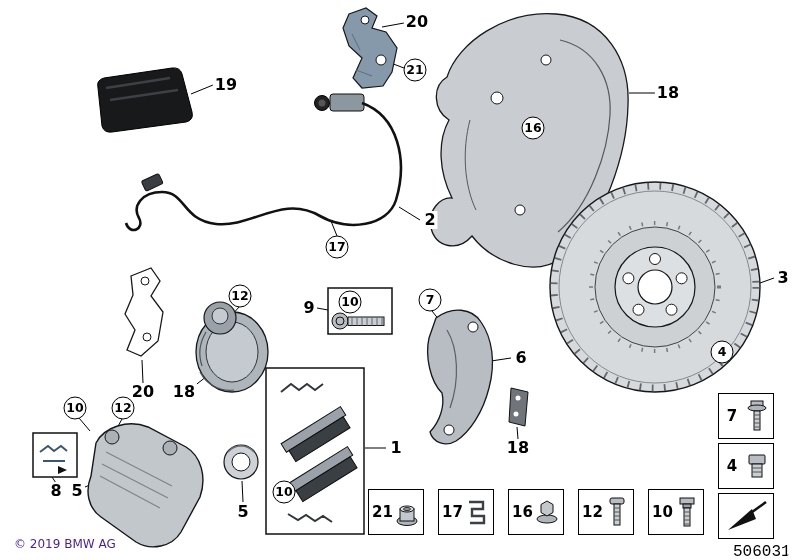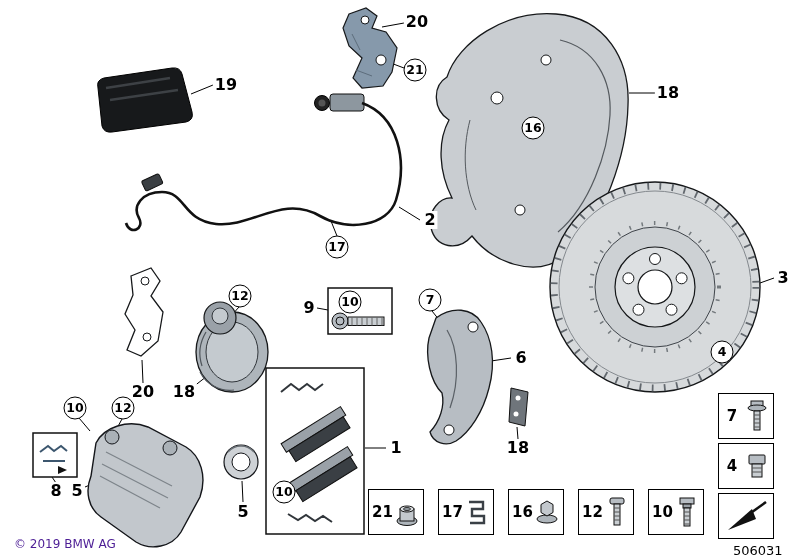--- a/index.html
+++ b/index.html
@@ -12,21 +12,21 @@
              background:#fff; padding:1px 2px; cursor:pointer; z-index:5; }
   .callout.circled { width:23px; height:23px; border:1.6px solid #000; border-radius:50%;
              display:flex; align-items:center; justify-content:center;
              font-size:12.5px; padding:0; }
   .legend-box { position:absolute; width:56px; height:46px; border:1.8px solid #000;
              background:#fff; display:flex; align-items:center; gap:2px;
              padding:0 3px; cursor:pointer; z-index:4; }
   .legend-box .num { font-weight:bold; font-size:15px; color:#000; width:20px; text-align:center; }
   .legend-box svg { display:block; }
   .copyright { position:absolute; left:14px; top:537px; font-size:12px; color:#4c1d95; }
-  .diagram-number { position:absolute; left:733px; top:543px; font-size:13px; color:#000; }
+  .diagram-number { position:absolute; left:733px; top:543px; font-size:16px; color:#000;font-family:Liberation Mono, monospace; }
 </style>
 </head>
 <body>
 
 <div class="stage">
 
   <svg class="art" width="800" height="560" viewBox="0 0 800 560">
 
     <g stroke="#000" stroke-width="1">
       <line x1="404" y1="23" x2="382" y2="27"></line>

